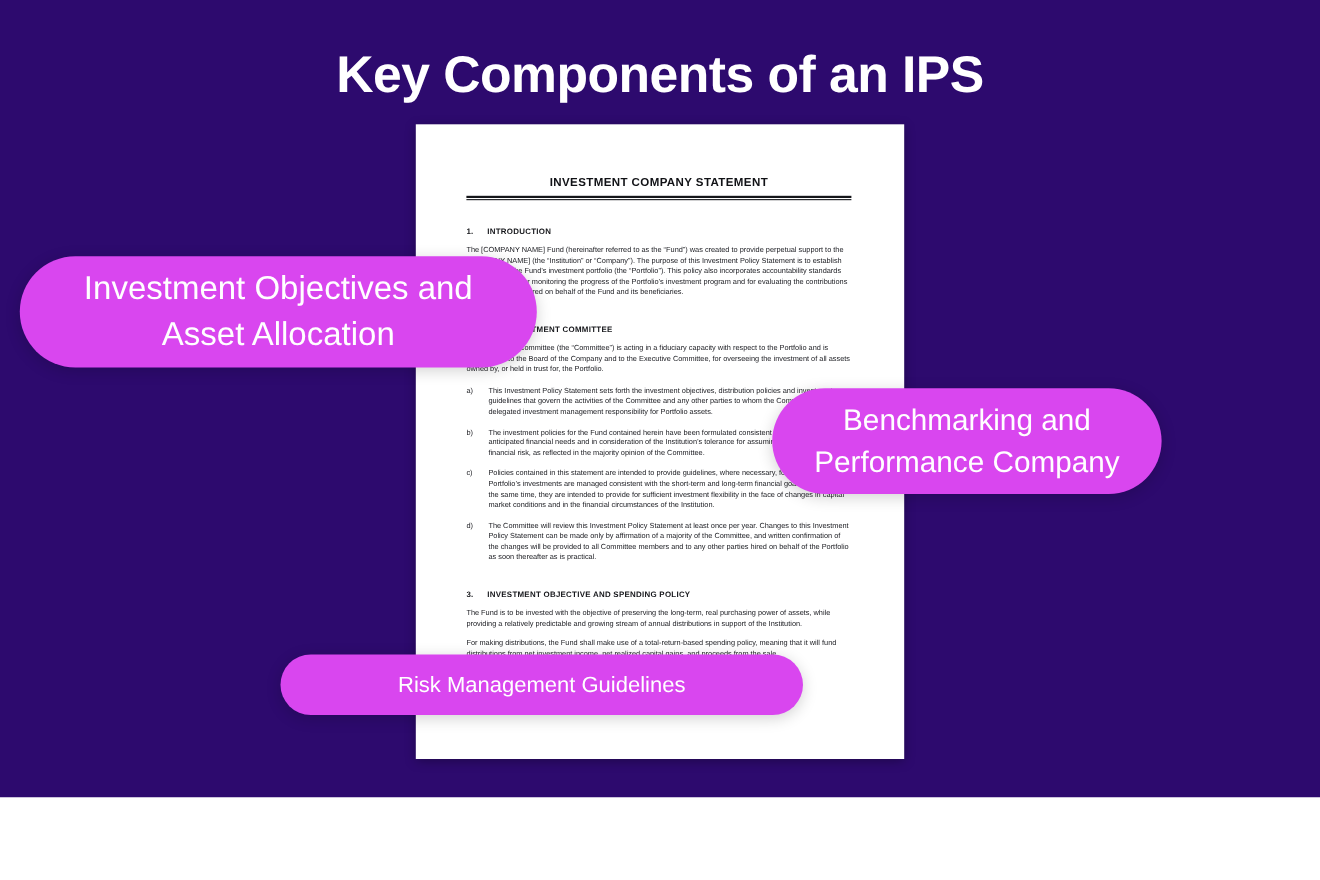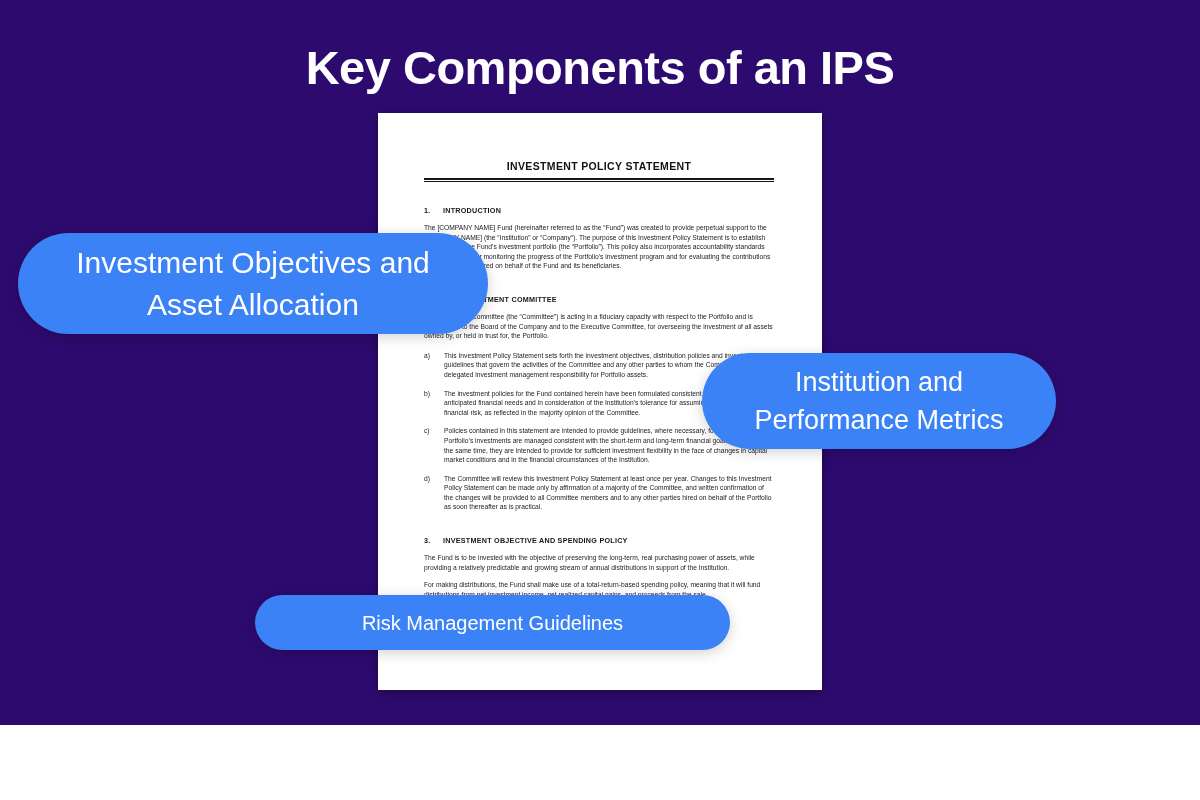--- a/index.html
+++ b/index.html
@@ -114,21 +114,21 @@
     line-height: 9.6px;
     font-family: "Liberation Sans", sans-serif;
     color: #1a1b20;
   }
   .doc-li .mark { width: 11px; flex: none; }
   .doc-li .body { flex: 1; }
 
   
   .pill {
     position: absolute;
-    background: #3b82f6;
+    background: #d946ef;
     color: #ffffff;
     border-radius: 999px;
     display: flex;
     align-items: center;
     justify-content: center;
     text-align: center;
     font-family: "Liberation Sans", sans-serif;
     font-weight: normal;
     box-shadow: 0 3px 14px rgba(0,0,0,0.18);
     box-sizing: border-box;
@@ -179,21 +179,21 @@
 
 <div id="stage">
 
   <div class="hero-band"></div>
 
   <div class="hero-title">Key Components of an IPS</div>
 
   <div class="doc-page">
     <div class="doc-inner">
 
-      <div class="doc-title">INVESTMENT POLICY STATEMENT</div>
+      <div class="doc-title">INVESTMENT COMPANY STATEMENT</div>
       <hr class="doc-rule">
 
       <div class="doc-section-head">
         <span class="num">1.</span>
         <span>INTRODUCTION</span>
       </div>
       <div class="doc-para">The [COMPANY NAME] Fund (hereinafter referred to as the “Fund”) was created to provide perpetual support to the [COMPANY NAME] (the “Institution” or “Company”). The purpose of this Investment Policy Statement is to establish guidelines for the Fund’s investment portfolio (the “Portfolio”). This policy also incorporates accountability standards that will be used for monitoring the progress of the Portfolio’s investment program and for evaluating the contributions of the manager(s) hired on behalf of the Fund and its beneficiaries.</div>
 
       <div class="doc-section-head">
         <span class="num">2.</span>
@@ -225,21 +225,21 @@
         <span>INVESTMENT OBJECTIVE AND SPENDING POLICY</span>
       </div>
       <div class="doc-para">The Fund is to be invested with the objective of preserving the long-term, real purchasing power of assets, while providing a relatively predictable and growing stream of annual distributions in support of the Institution.</div>
       <div class="doc-para">For making distributions, the Fund shall make use of a total-return-based spending policy, meaning that it will fund distributions from net investment income, net realized capital gains, and proceeds from the sale</div>
 
     </div>
   </div>
 
   <div class="pill pill-1">Investment Objectives and Asset Allocation</div>
 
-  <div class="pill pill-2">Institution and Performance Metrics</div>
+  <div class="pill pill-2">Benchmarking and Performance Company</div>
 
   <div class="pill pill-3">Risk Management Guidelines</div>
 
   <div class="footer">
     
 
     
   </div>
 
 </div>

